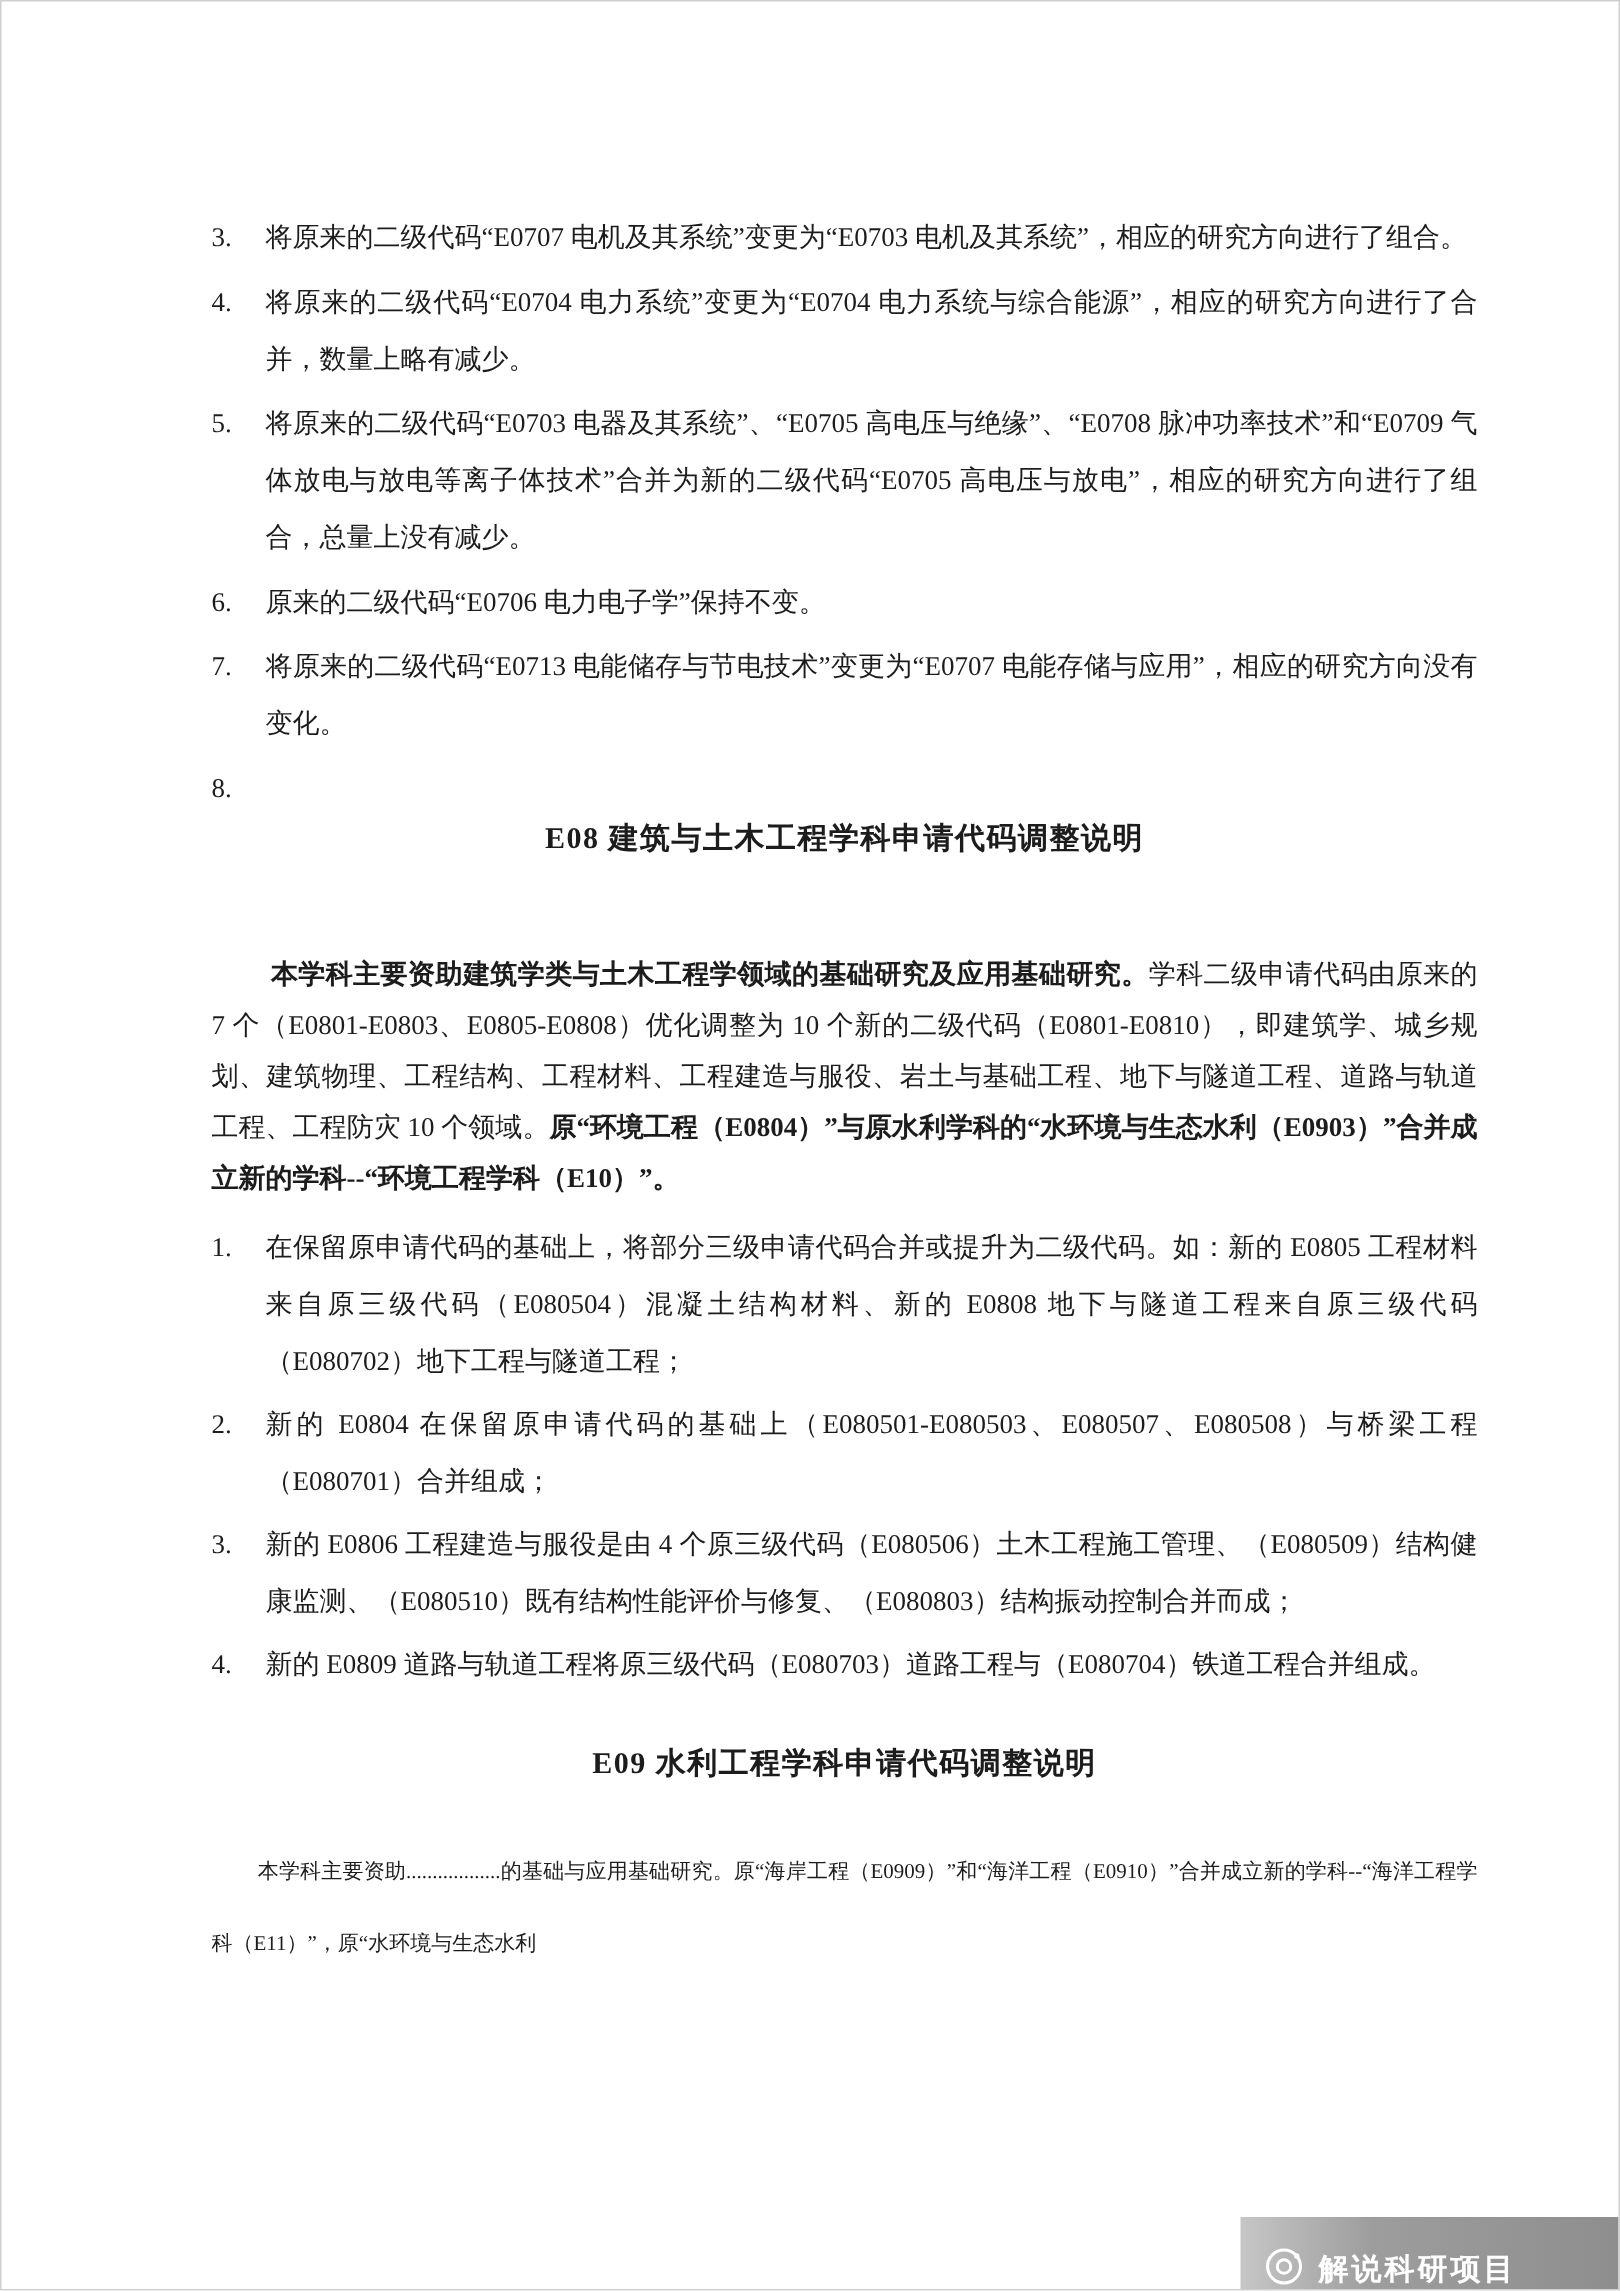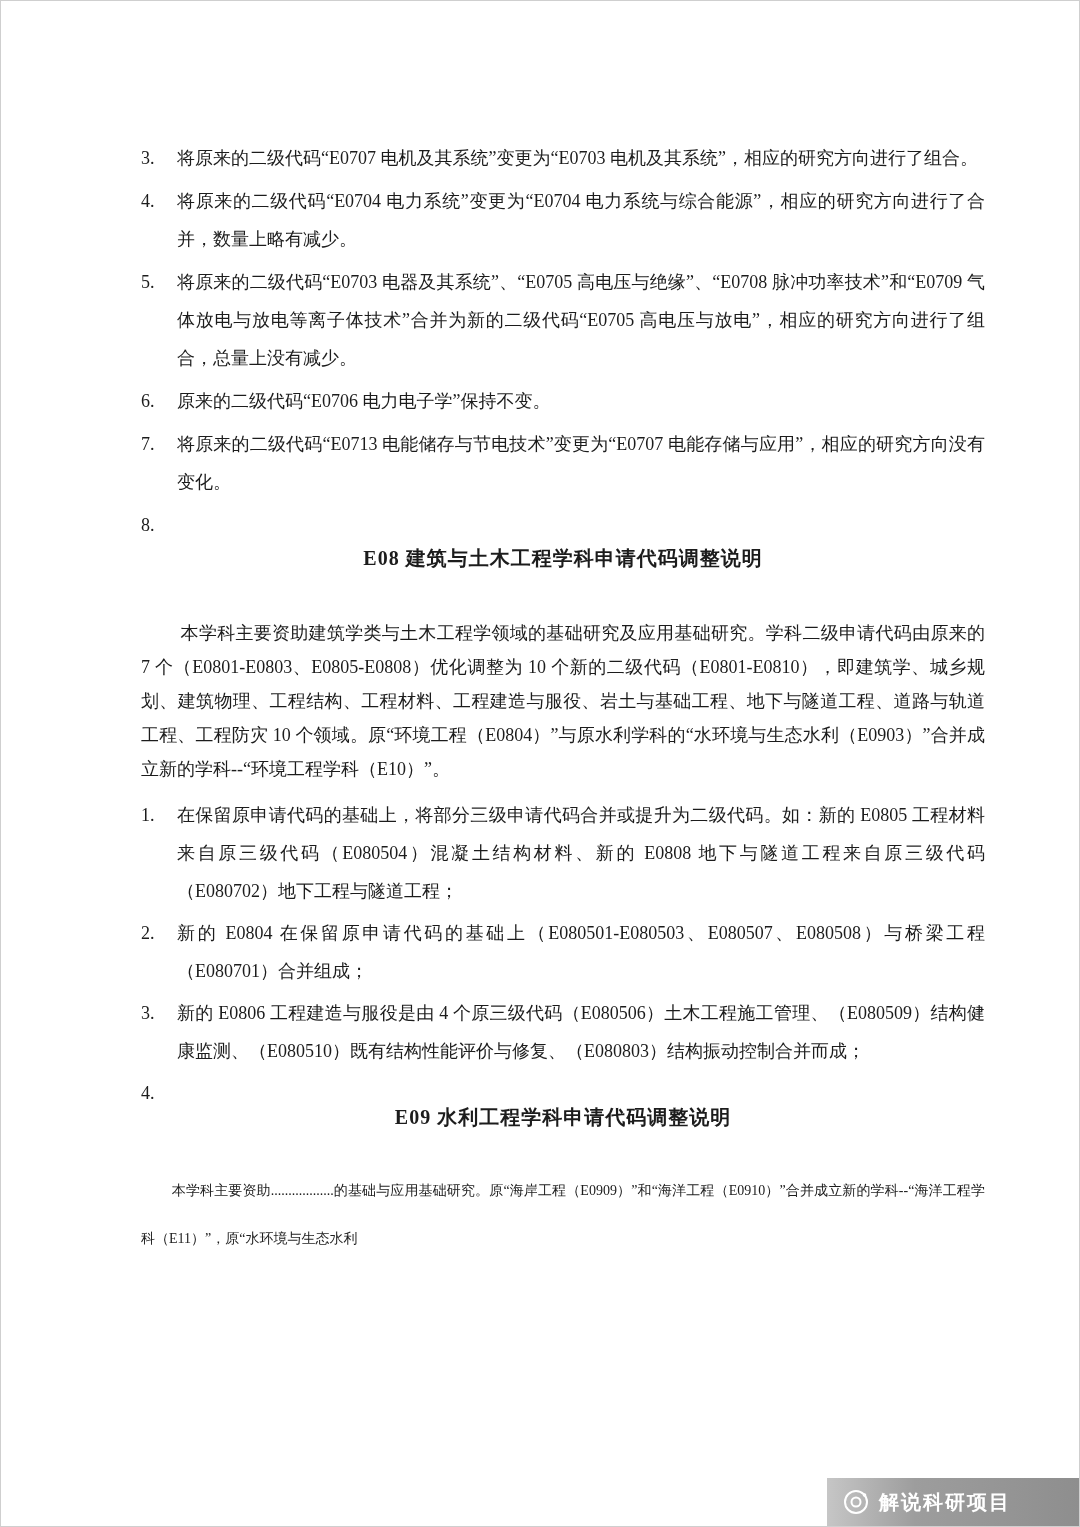--- a/index.html
+++ b/index.html
@@ -25,47 +25,47 @@
     text-align:justify;
     font-size:18px;
     line-height:38px;
     margin-bottom:5px;
   }
   .li .num { position:absolute; left:0; top:0; }
   .section-title {
     font-size:20px;
     font-weight:bold;
     text-align:center;
-    margin:44px 0 44px 0;
+    margin:44px 0 60px 0;
     letter-spacing:1px;
   }
   .intro {
     font-size:18px;
     line-height:34px;
     text-align:justify;
     text-indent:2.2em;
     margin:0 0 10px 0;
   }
-  .intro .b { font-weight:normal; }
+  .intro .b { font-weight:bold; }
   .sublist .li { line-height:38px; margin-bottom:4px; }
   .e09-title { margin:34px 0 36px 0; }
   .e09-para {
     font-size:14px;
     line-height:48px;
     text-align:justify;
     text-indent:2.2em;
     margin:0;
   }
   .watermark {
     position:absolute;
     right:0; bottom:0;
     width:252px; height:48px;
     background:linear-gradient(90deg,#c6c6c6 0%,#9d9d9d 35%,#8e8e8e 100%);
     display:flex;
-    align-items:center;
+    align-items:flex-end;
     gap:8px;
     padding-left:14px;
     box-sizing:border-box;
   }
   .watermark .wm-text {
     color:#ffffff;
     font-size:20px;
     font-weight:bold;
     font-family:"Liberation Sans","DejaVu Sans",sans-serif;
     letter-spacing:2px;
@@ -116,20 +116,21 @@
       <li class="li">
         <span class="num">2.</span>
         <span class="txt">新的 E0804 在保留原申请代码的基础上（E080501-E080503、E080507、E080508）与桥梁工程（E080701）合并组成；</span>
       </li>
       <li class="li">
         <span class="num">3.</span>
         <span class="txt">新的 E0806 工程建造与服役是由 4 个原三级代码（E080506）土木工程施工管理、（E080509）结构健康监测、（E080510）既有结构性能评价与修复、（E080803）结构振动控制合并而成；</span>
       </li>
       <li class="li">
         <span class="num">4.</span>
+        <span class="txt">新的 E0809 道路与轨道工程将原三级代码（E080703）道路工程与（E080704）铁道工程合并组成。</span>
       </li>
     </ol>
 
     <h2 class="section-title e09-title">E09 水利工程学科申请代码调整说明</h2>
 
     <p class="e09-para">本学科主要资助..................的基础与应用基础研究。原“海岸工程（E0909）”和“海洋工程（E0910）”合并成立新的学科--“海洋工程学科（E11）”，原“水环境与生态水利</p>
 
   </div>
 
   <div class="watermark">

